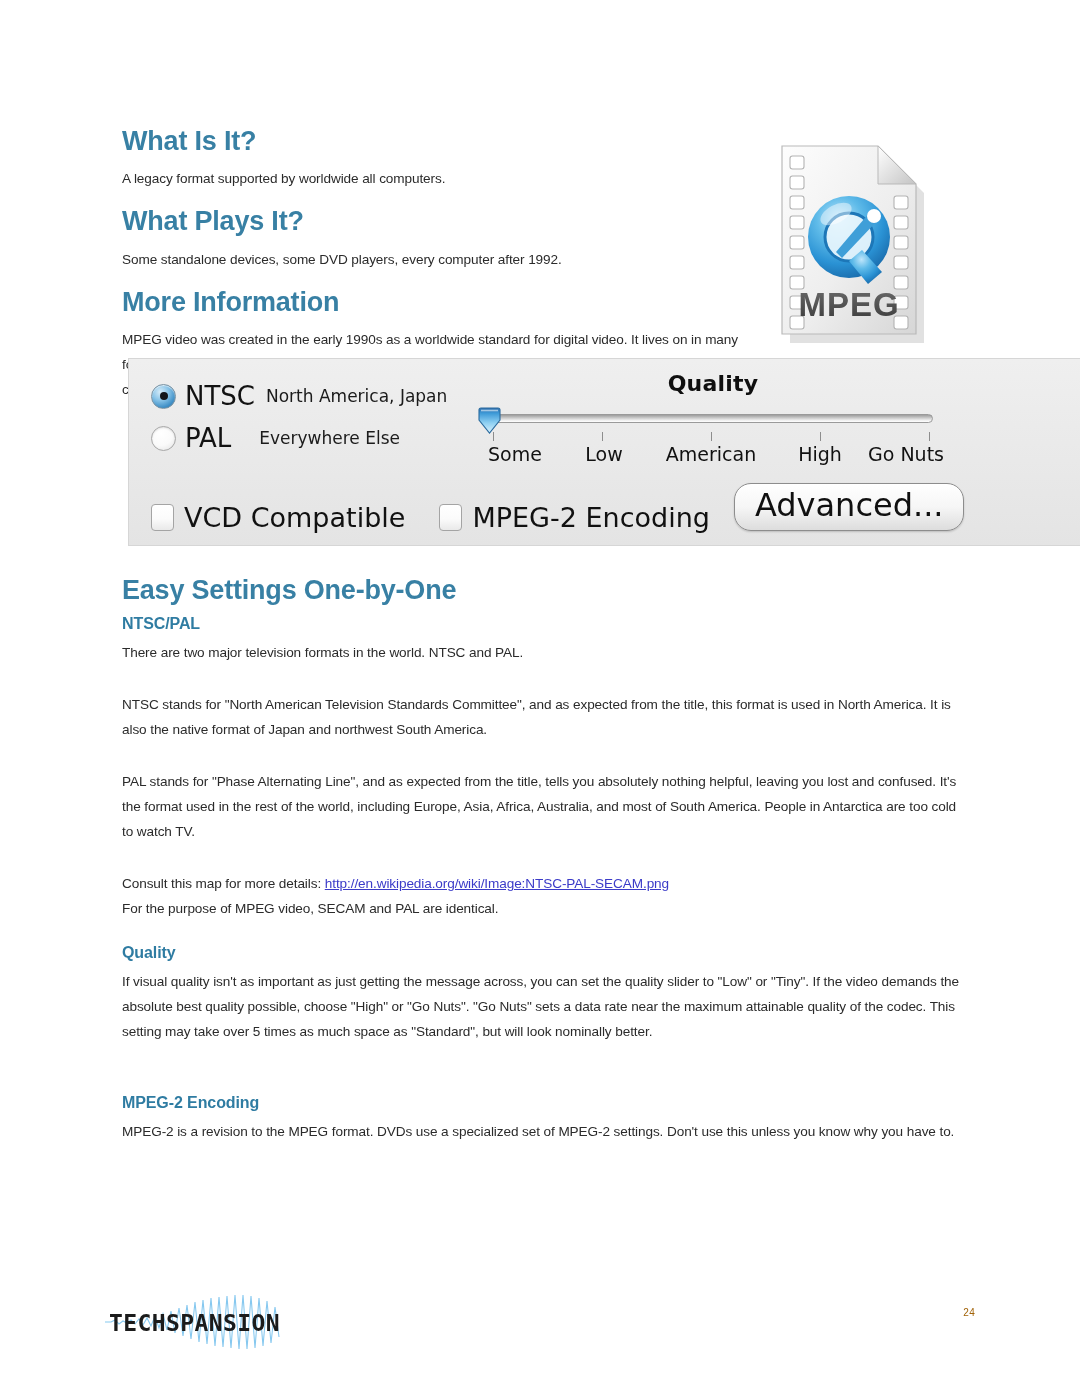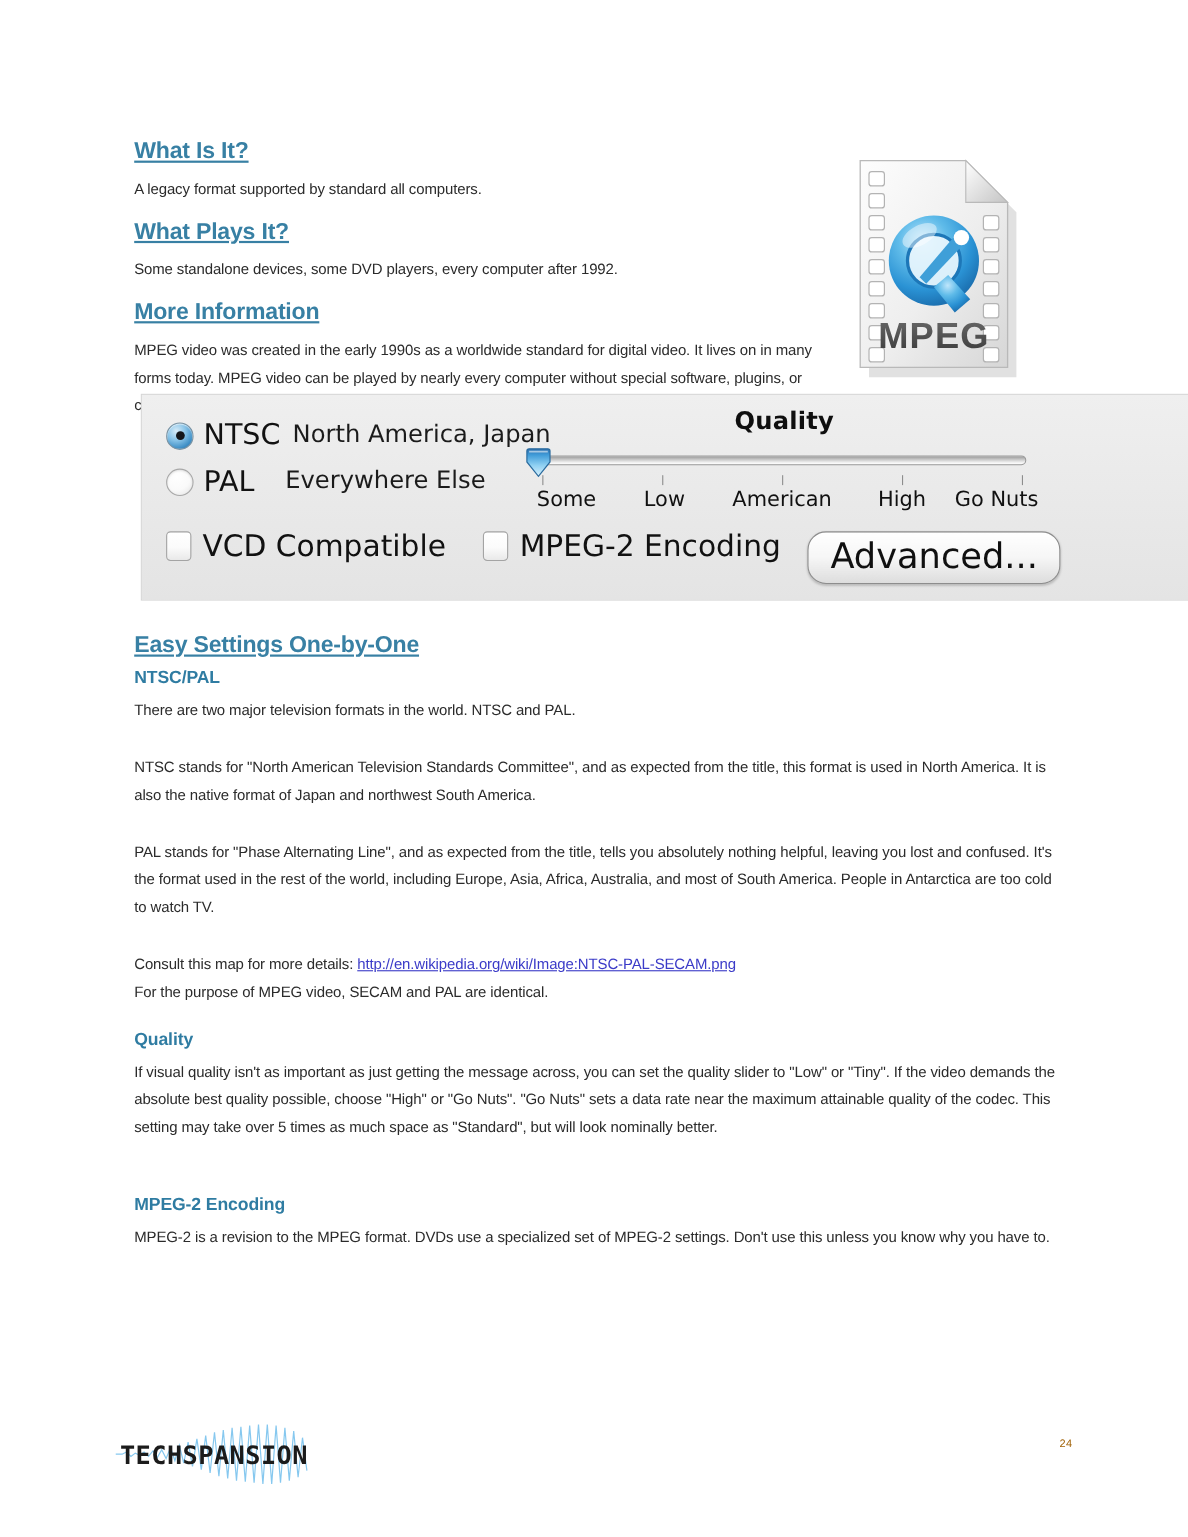--- a/index.html
+++ b/index.html
@@ -19,26 +19,25 @@
     position: absolute;
     left: 0; top: 0;
     width: 1080px;
     height: 1397px;
     overflow: hidden;
   }
 
   
   .h1 {
     color: #3880a4;
-    font-size: 21px;
+    font-size: 27px;
     font-weight: bold;
     letter-spacing: -0.2px;
     margin: 0;
     line-height: 1.2;
-    text-decoration: underline;
   }
   .h2 {
     color: #2f7ca2;
     font-size: 16px;
     font-weight: bold;
     margin: 0;
     line-height: 1.25;
     letter-spacing: -0.1px;
   }
   .body-text {
@@ -123,21 +122,21 @@
   }
 
   .radio-title {
     font-size: 26px;
     color: #121212;
     margin-left: 9px;
     line-height: 1;
     font-weight: 400;
   }
   .radio-sub {
-    font-size: 22px;
+    font-size: 17px;
     color: #1b1b1b;
     margin-left: 11px;
     line-height: 1;
   }
   #row-pal .radio-sub { margin-left: 28px; }
 
   
   #quality-group {
     position: absolute;
     left: 360px;
@@ -200,21 +199,21 @@
     white-space: nowrap;
     line-height: 1;
   }
 
   
   #checkbox-row {
     position: absolute;
     left: 22px;
     top: 124px;
     display: flex;
-    align-items: flex-start;
+    align-items: flex-end;
   }
   .check-box {
     width: 23px; height: 27px;
     border-radius: 4px;
     background: linear-gradient(180deg,#ffffff 0%,#fbfbfb 55%,#e9e9e9 100%);
     border: 1px solid #a4a4a4;
     box-sizing: border-box;
     box-shadow: inset 0 1px 1px rgba(255,255,255,.9);
     flex: 0 0 auto;
   }
@@ -268,21 +267,21 @@
     letter-spacing: 0.3px;
   }
 </style>
 </head>
 <body>
 
 <div class="page">
 
   <div id="top-section">
     <h1 class="h1">What Is It?</h1>
-    <p class="body-text">A legacy format supported by standard all computers.</p>
+    <p class="body-text">A legacy format supported by worldwide all computers.</p>
 
     <h1 class="h1">What Plays It?</h1>
     <p class="body-text">Some standalone devices, some DVD players, every computer after 1992.</p>
 
     <h1 class="h1">More Information</h1>
     <p class="body-text" id="more-info-body">MPEG video was created in the early 1990s as a worldwide standard for digital video. It lives on in many forms today. MPEG video can be played by nearly every computer without special software, plugins, or codecs needed.</p>
   </div>
 
   <div id="mpeg-icon">
     <svg viewBox="0 0 160 205" width="160" height="205" aria-hidden="true">

